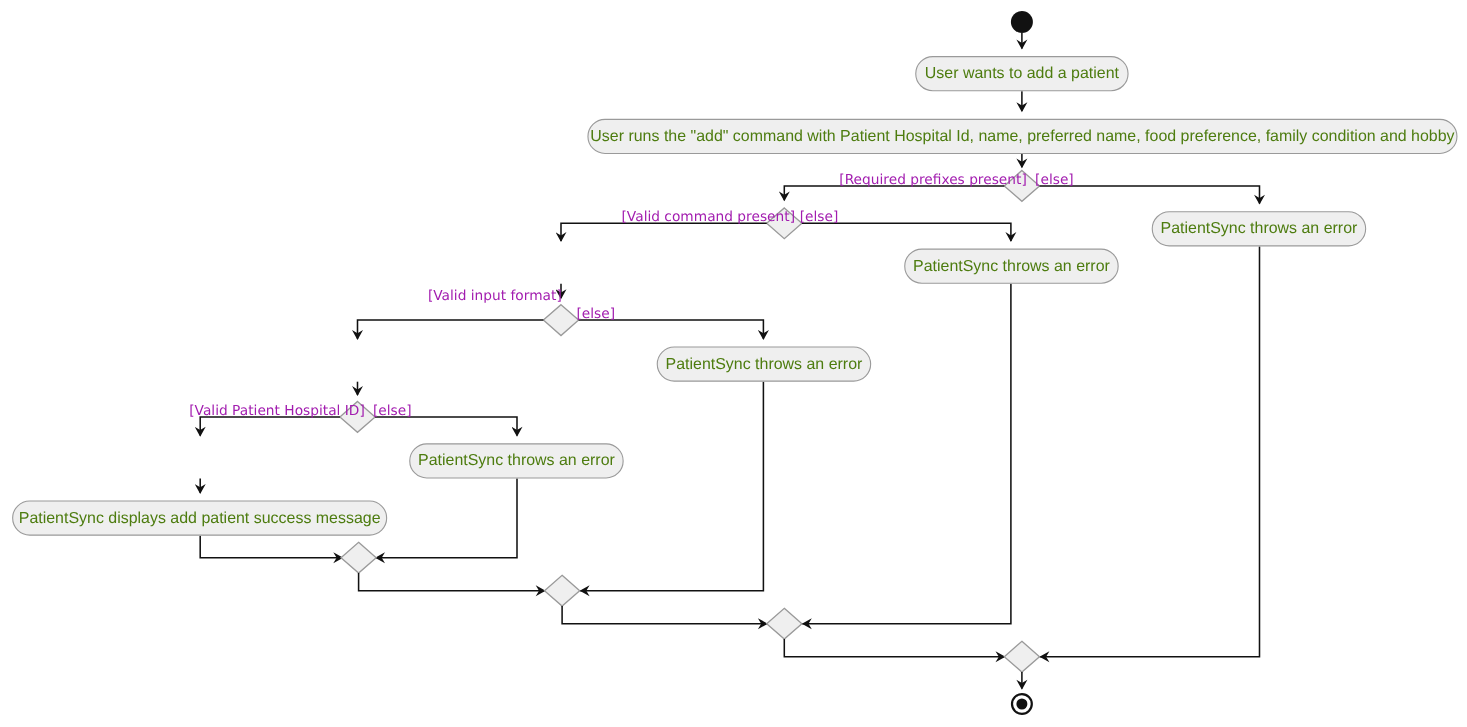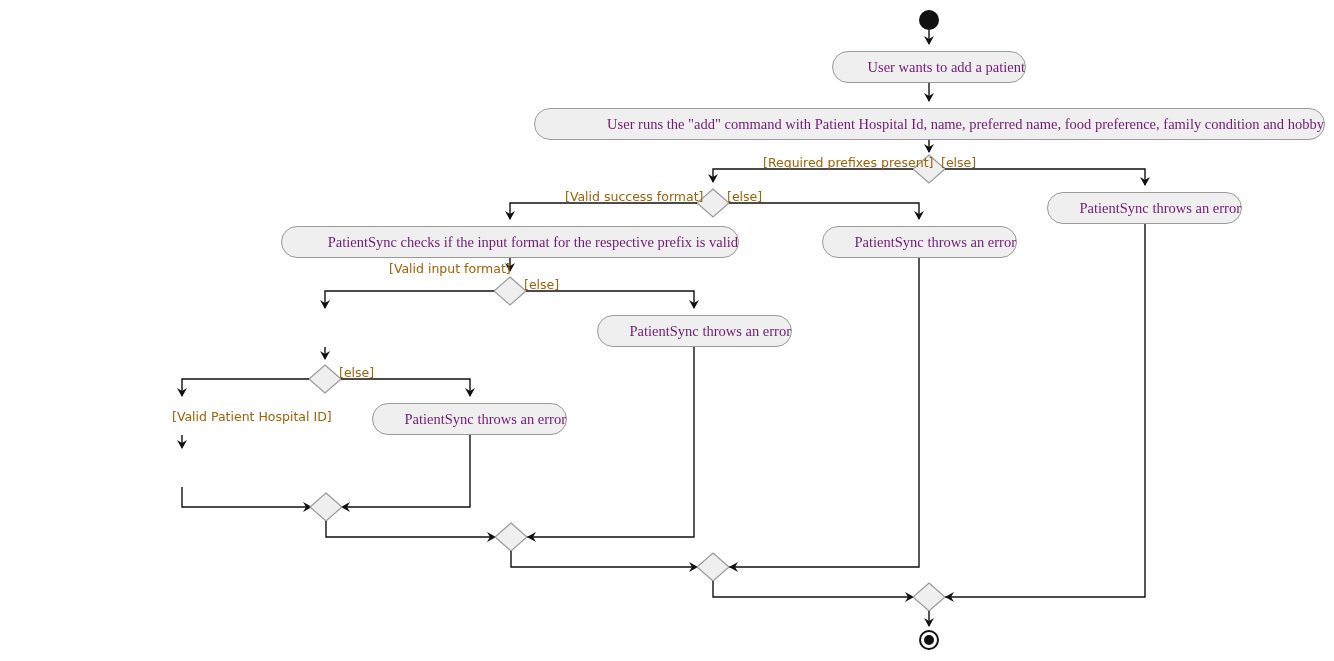--- a/index.html
+++ b/index.html
@@ -27,30 +27,30 @@
     pointer-events: none;
   }
   .activity-node {
     position: absolute;
     box-sizing: border-box;
     background: #EFEFEF;
     border: 1px solid #9A9A9A;
     border-radius: 16px;
     height: 32px;
     line-height: 30px;
-    text-align: right;
+    text-align: center;
     font-size: 14.5px;
-    color: #701a75;
+    color: #4d7c0f;
     white-space: nowrap;
-    font-family: Liberation Serif, serif;
+    font-family: Liberation Sans, sans-serif;
   }
   .edge-label {
     position: absolute;
     font-size: 12.5px;
-    color: #a16207;
+    color: #a21caf;
     white-space: nowrap;
     font-family: "DejaVu Sans", sans-serif;
     line-height: 14px;
   }
   .start-node {
     position: absolute;
     width: 20px;
     height: 20px;
     border-radius: 50%;
     background: #111111;
@@ -158,44 +158,44 @@
       <line x1="929" y1="611" x2="929" y2="626" marker-end="url(#arrowDown)"></line>
     </g>
   </svg>
 
   <div class="start-node" style="left:919px; top:10px;"></div>
 
   <div class="activity-node" style="left:832px; top:51px; width:194px;">User wants to add a patient</div>
 
   <div class="activity-node" style="left:534px; top:108px; width:791px;">User runs the "add" command with Patient Hospital Id, name, preferred name, food preference, family condition and hobby</div>
 
-  <div class="activity-node" style="left:281px; top:226px; width:458px;">PatientSync checks if the input format for the respective prefix is valid</div>
 
   <div class="activity-node" style="left:822px; top:226px; width:195px;">PatientSync throws an error</div>
 
   <div class="activity-node" style="left:1047px; top:192px; width:195px;">PatientSync throws an error</div>
 
 
   <div class="activity-node" style="left:597px; top:315px; width:195px;">PatientSync throws an error</div>
 
 
   <div class="activity-node" style="left:372px; top:403px; width:195px;">PatientSync throws an error</div>
 
+  <div class="activity-node" style="left:11px; top:455px; width:341px;">PatientSync displays add patient success message</div>
 
   <div class="edge-label" style="left:763px; top:156px;">[Required prefixes present]</div>
 
   <div class="edge-label" style="left:941px; top:156px;">[else]</div>
 
-  <div class="edge-label" style="left:565px; top:190px;">[Valid success format]</div>
+  <div class="edge-label" style="left:565px; top:190px;">[Valid command present]</div>
 
   <div class="edge-label" style="left:727px; top:190px;">[else]</div>
 
   <div class="edge-label" style="left:389px; top:262px;">[Valid input format]</div>
 
   <div class="edge-label" style="left:524px; top:278px;">[else]</div>
 
-  <div class="edge-label" style="left:172px; top:366px;margin-top:44px;">[Valid Patient Hospital ID]</div>
+  <div class="edge-label" style="left:172px; top:366px;">[Valid Patient Hospital ID]</div>
 
   <div class="edge-label" style="left:339px; top:366px;">[else]</div>
 
   <div class="end-node" style="left:919px; top:630px;"></div>
 
 </div>
 
 </body></html>

